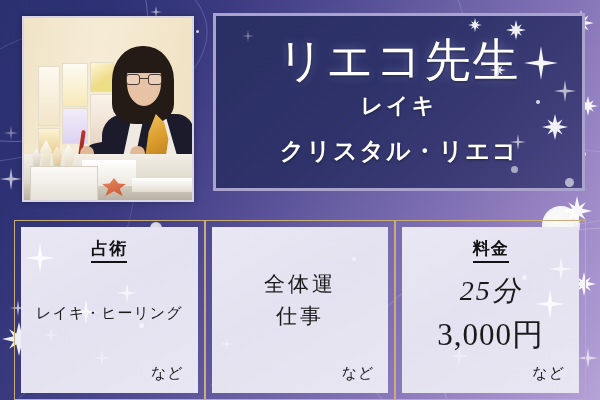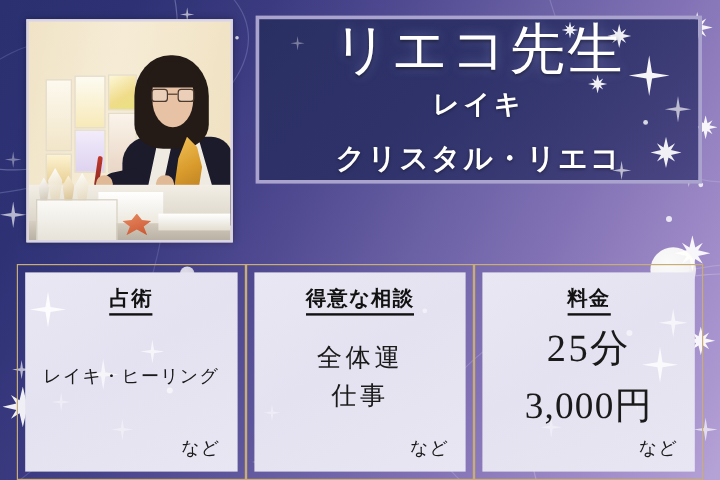--- a/index.html
+++ b/index.html
@@ -250,21 +250,21 @@
     background: linear-gradient(160deg,#e98b62,#c9542f);
     clip-path: polygon(50% 0%, 68% 30%, 100% 34%, 74% 60%, 86% 100%, 50% 74%, 14% 100%, 26% 60%, 0% 34%, 32% 30%);
   }
 
   
   .title-panel {
     position: absolute;
     left: 213px;
     top: 13px;
     width: 372px;
-    height: 140px;
+    height: 178px;
     border: 3px solid #a9a3ce;
     background: linear-gradient(135deg, #2a2f63 0%, #2e3269 40%, #3a3a74 72%, #4b4684 100%);
     overflow: hidden;
   }
   .title-inner {
     position: relative;
     width: 100%;
     height: 100%;
     display: flex;
     flex-direction: column;
@@ -361,21 +361,21 @@
     align-self: flex-end;
     color: #1a1a1a;
     font-size: 15px;
     letter-spacing: 1px;
     padding-right: 4px;
   }
 
   
   .card-divination .card-line { font-size: 15px; }
   .card-consult   .card-line { font-size: 21px; letter-spacing: 3px; }
-  .card-price     .card-line.small { font-size: 32px; letter-spacing: 2px; }
+  .card-price     .card-line.small { font-size: 28px; letter-spacing: 2px; font-style: italic; }
   .card-price     .card-line.big   { font-size: 31px; letter-spacing: 1px; }
 </style>
 </head>
 <body>
 
 <div class="stage">
 
   <div class="bg-deco">
     <div class="swoosh sw1"></div>
     <div class="swoosh sw2"></div>
@@ -494,21 +494,20 @@
         <div class="card-note">など</div>
       </div>
     </div>
 
     <div class="card card-consult">
       <div class="card-inner">
         <div class="bg-deco">
           <div class="star dim" style="left:8px; top:110px; width:14px; height:14px;"></div>
           <div class="dot" style="left:140px; top:30px; width:4px; height:4px; opacity:.5;"></div>
         </div>
-        <div class="card-title">得意な相談</div>
         <div class="card-body">
           <div class="card-line">全体運</div>
           <div class="card-line">仕事</div>
         </div>
         <div class="card-note">など</div>
       </div>
     </div>
 
     <div class="card card-price">
       <div class="card-inner">

